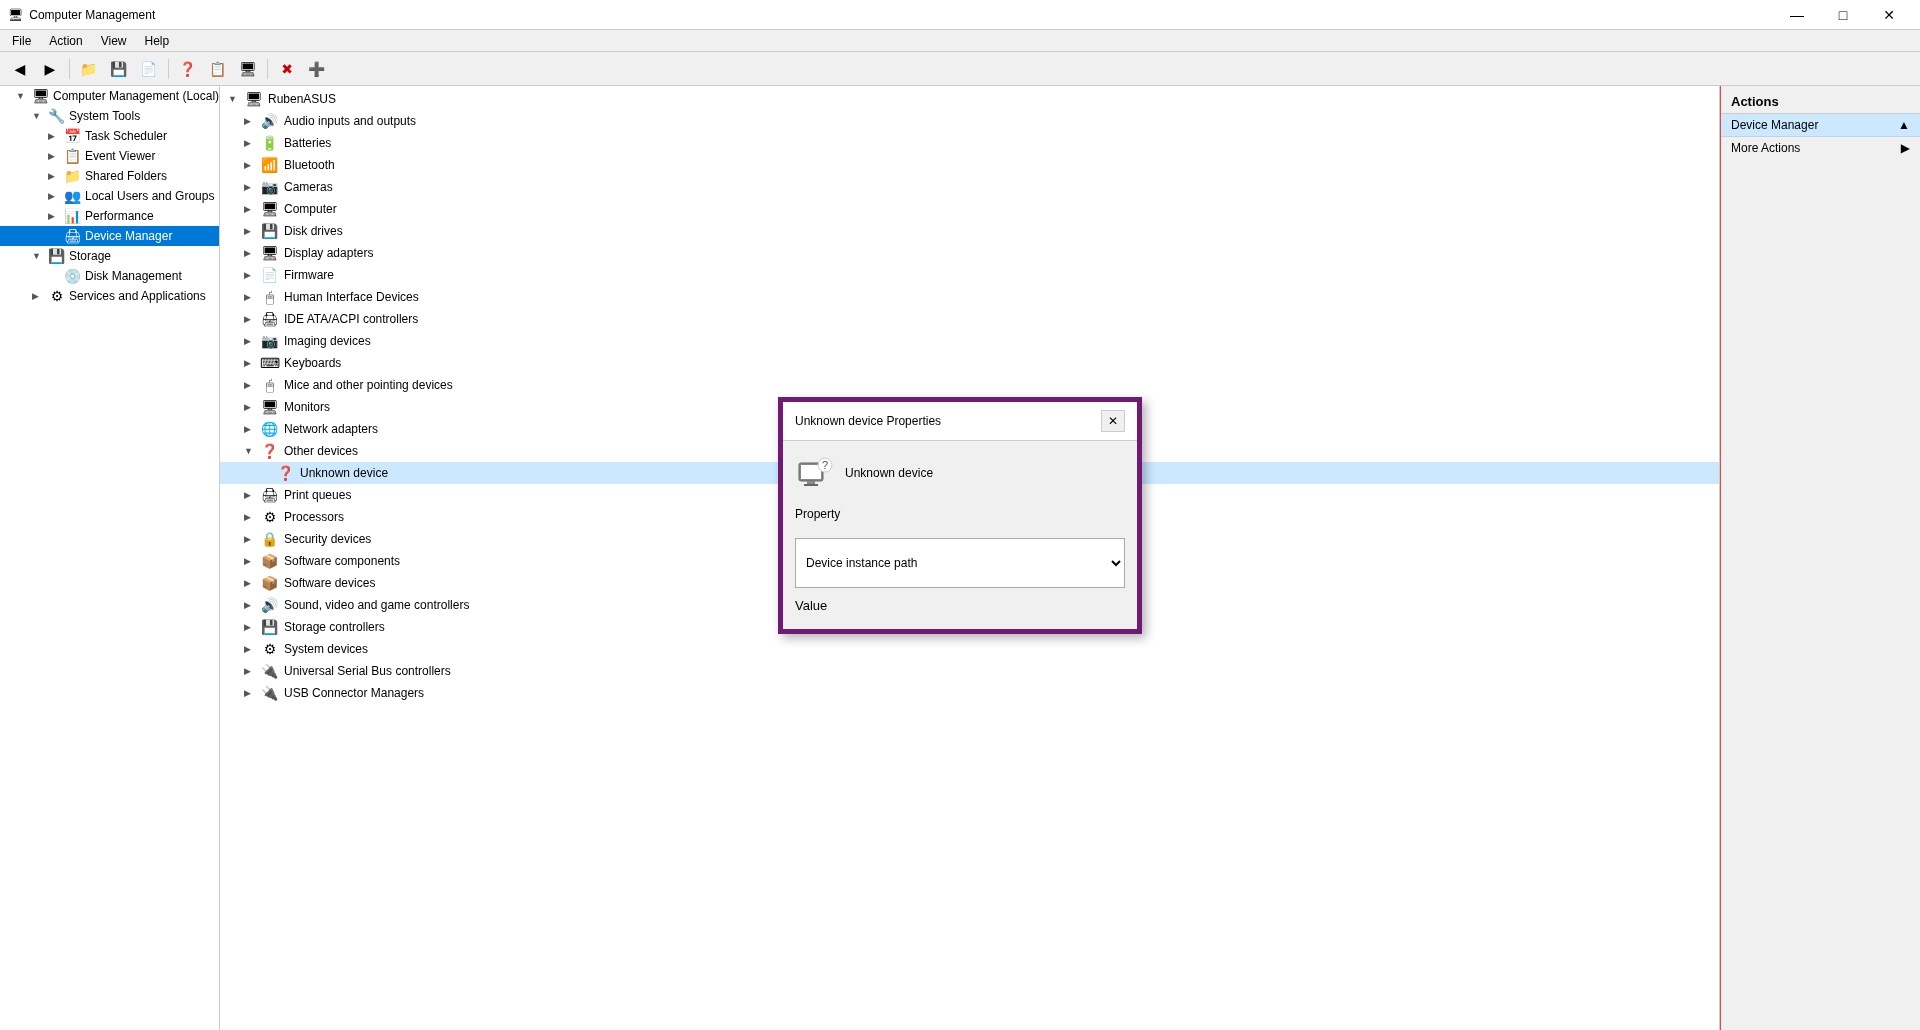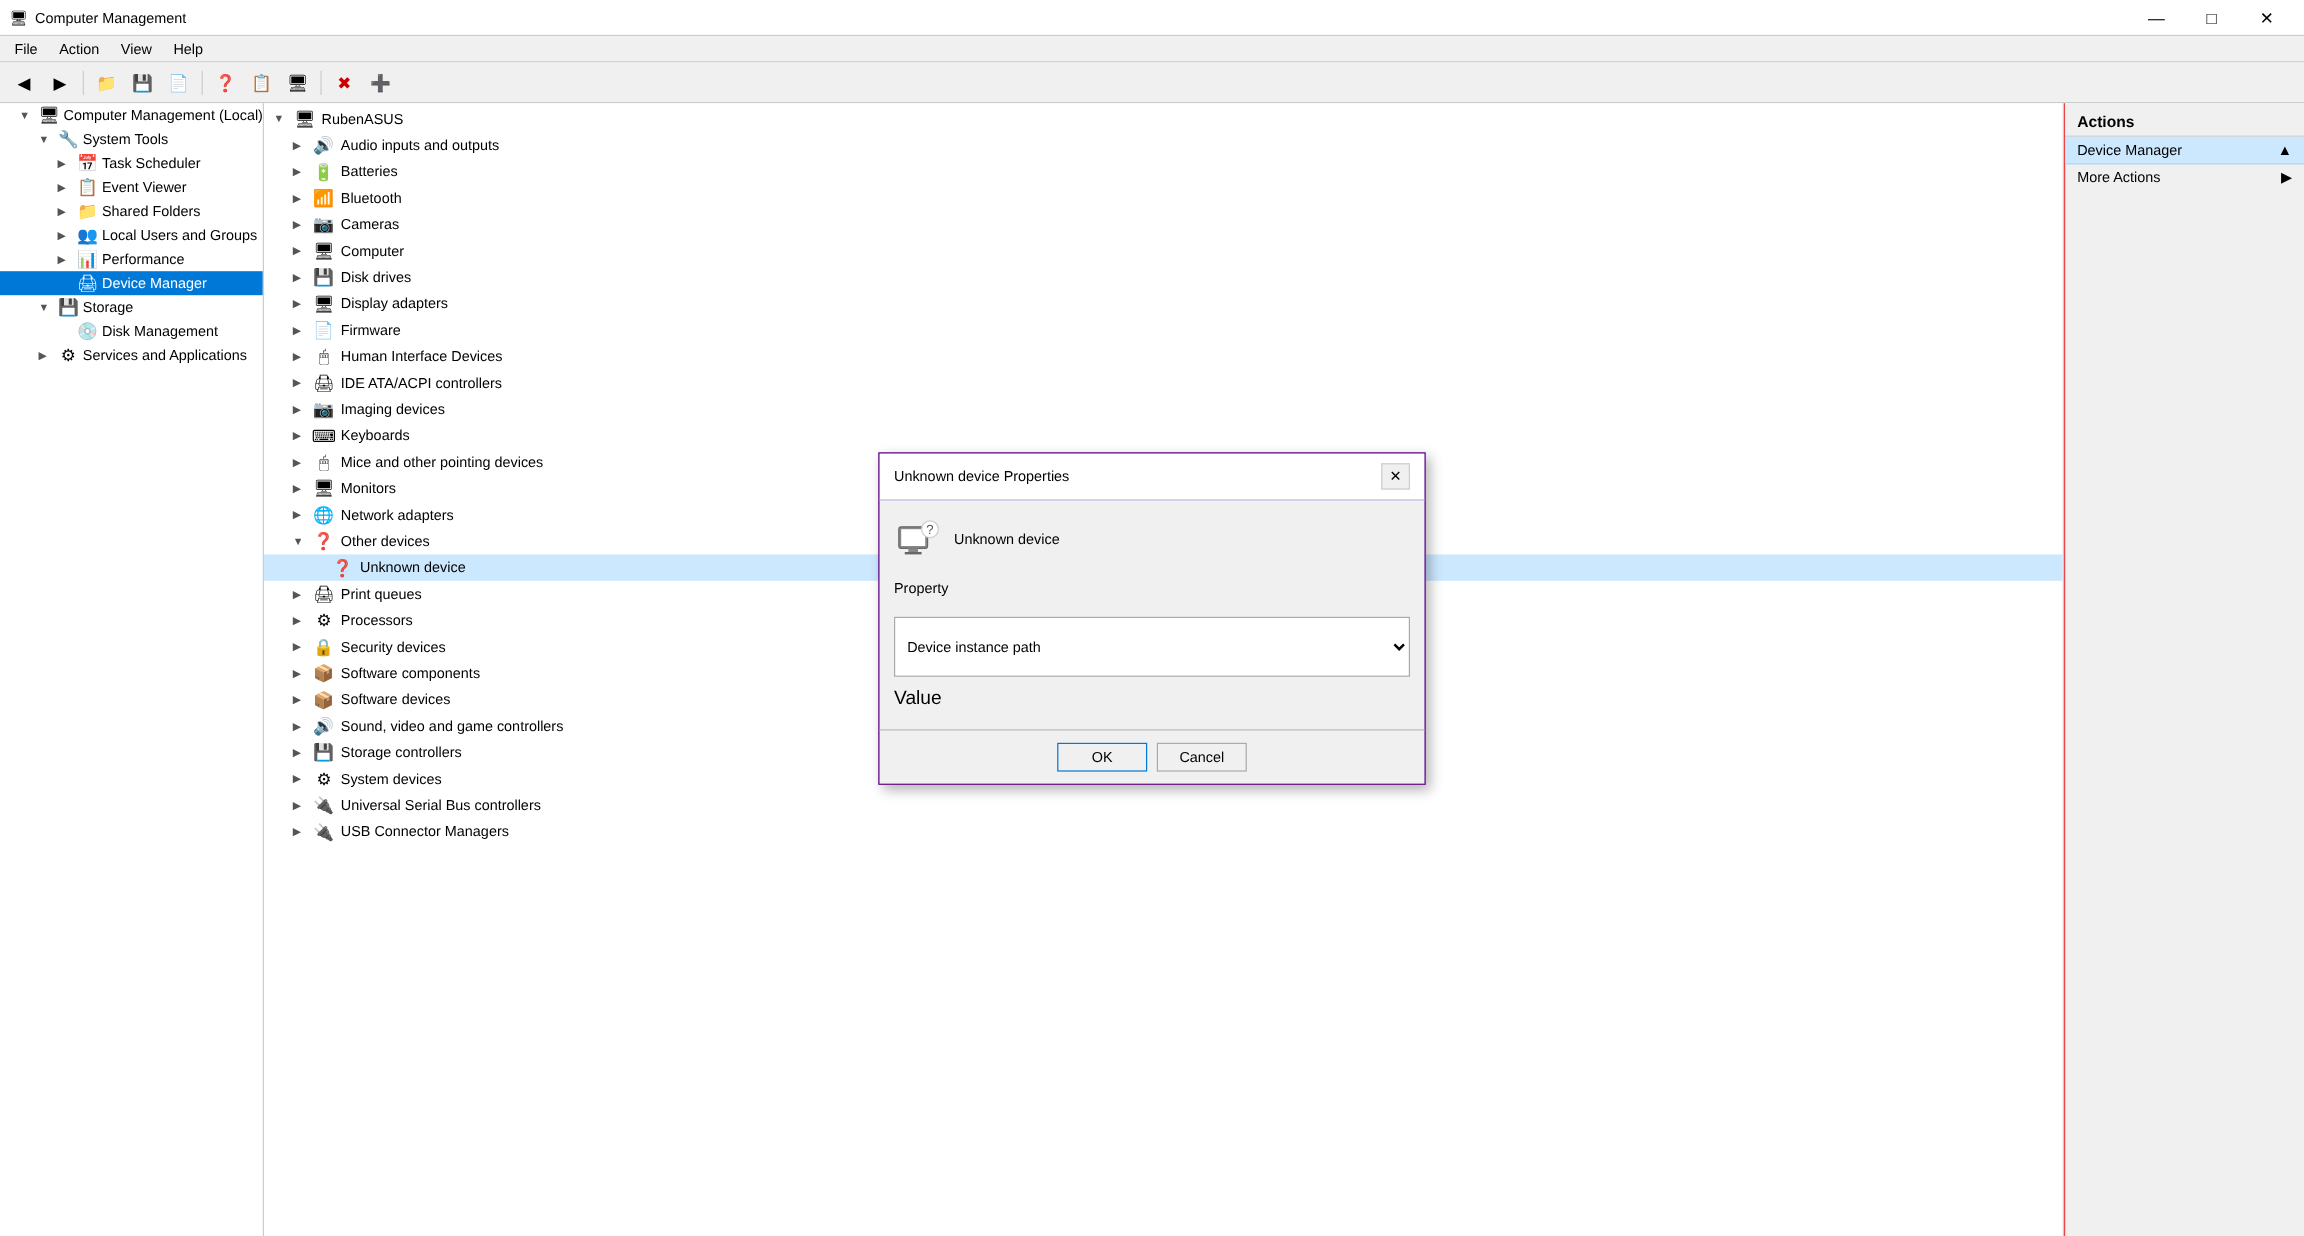--- a/index.html
+++ b/index.html
@@ -147,24 +147,24 @@
     
     .dialog-overlay {
       position: fixed;
       top: 0; left: 0; right: 0; bottom: 0;
       display: flex;
       align-items: center;
       justify-content: center;
       z-index: 1000;
     }
     .dialog {
-      background: #6d28d9;
-      border: 1px solid #701a75;
+      background: #fde047;
+      border: 5px solid #701a75;
       box-shadow: 4px 4px 10px rgba(0,0,0,0.3);
-      width: 456px;
+      width: 364px;
     }
     .dialog-titlebar {
       background: #fff;
       padding: 8px 12px;
       display: flex;
       justify-content: space-between;
       align-items: center;
       border-bottom: 1px solid #ccc;
     }
     .dialog-title { font-size: 12px; font-weight: normal; }
@@ -218,21 +218,21 @@
       position: relative;
       margin-bottom: 10px;
     }
     .property-select-wrap select {
       width: 100%;
       padding: 3px 6px;
       font-size: 12px;
       border: 1px solid #aaa;
       background: #fff;
     }
-    .value-label { font-size: 16px; margin-bottom: 4px; }
+    .value-label { font-size: 13px; margin-bottom: 4px; }
     .value-box {
       width: 100%;
       height: 210px;
       background: #fff;
       border: 1px solid #aaa;
       overflow-y: auto;
       margin-bottom: 14px;
       font-size: 12px;
     }
     .value-row {
@@ -544,18 +544,14 @@
       </div>
 
       <div class="property-label">Property</div>
       <div class="property-select-wrap">
         <select style="width:100%;padding:16px 6px;font-size:12px;border:1px solid #aaa;background:#fff;font-family:Liberation Sans, sans-serif;"><option>Device instance path</option><option>Class</option><option>Class GUID</option><option>Hardware Ids</option><option>Compatible Ids</option></select>
       </div>
 
       <div class="value-label">Value</div>
     </div>
 
-    <div class="dialog-footer">
-      <button class="dlg-btn ok">OK</button>
-      <button class="dlg-btn">Cancel</button>
-    </div>
   </div>
 </div>
 
 </body></html>

